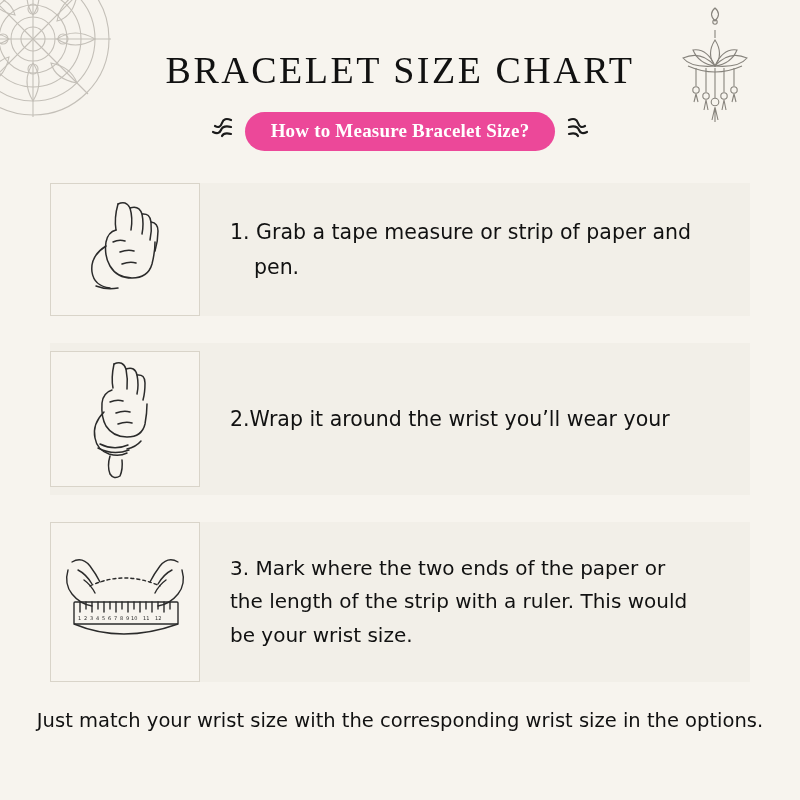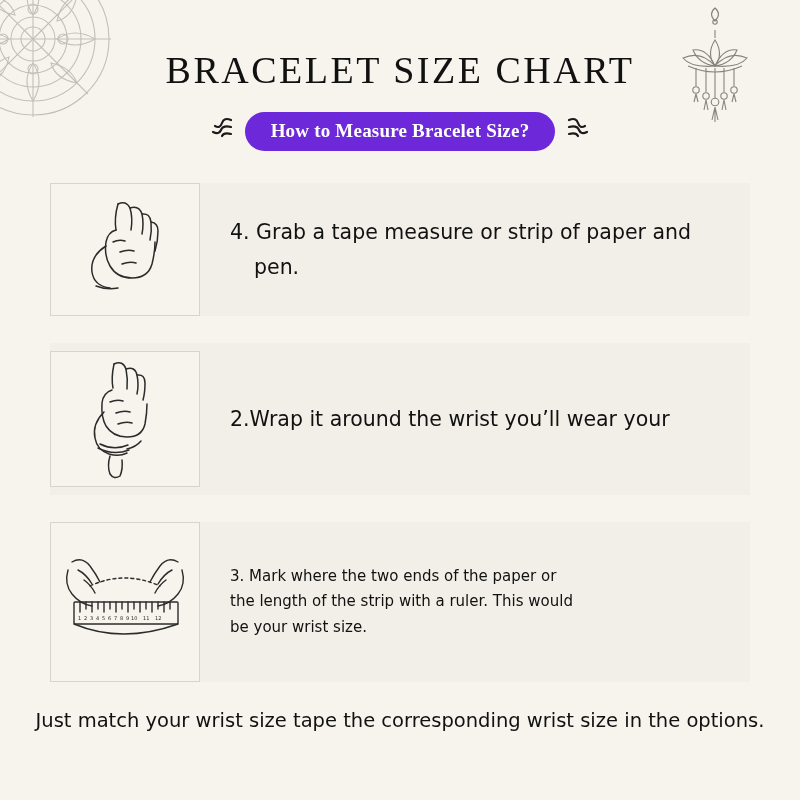--- a/index.html
+++ b/index.html
@@ -52,21 +52,21 @@
   }
   .flourish {
     font-family: "Liberation Serif", serif;
     font-size: 26px;
     color: #1a1a1a;
     line-height: 1;
     transform: translateY(-2px);
   }
   .flourish.right { transform: translateY(-2px) scaleX(-1); }
   .subtitle-pill {
-    background: #6d28d9;
+    background: #ec4899;
     color: #ffffff;
     font-family: "Liberation Serif", serif;
     font-weight: bold;
     font-size: 19px;
     padding: 8px 26px 9px 26px;
     border-radius: 20px;
     letter-spacing: 0.2px;
     white-space: nowrap;
   }
 
@@ -100,21 +100,21 @@
     flex: 1;
     display: flex;
     align-items: center;
     padding: 0 16px 0 30px;
     font-size: 20.5px;
     line-height: 1.68;
     color: #111111;
     font-family: "DejaVu Sans", sans-serif;
   }
   .step-text span { display: block; }
-  .step.s3 .step-text { font-size: 15px; }
+  .step.s3 .step-text { font-size: 20px; }
 
   
   .footer-note {
     text-align: center;
     font-size: 19.5px;
     color: #111111;
     font-family: "DejaVu Sans", sans-serif;
     margin-top: 8px;
     padding: 0 24px;
   }
@@ -235,21 +235,21 @@
             <path d="M50 62 q8 -3 14 -1"></path>
             <path d="M52 74 q8 -3 14 -1"></path>
             <path d="M36 56 q-16 10 -14 26 q2 14 18 16"></path>
             <path d="M26 96 q10 4 22 2"></path>
           </g>
         </svg>
       </span>
     </div>
     <div class="step-text">
       <div>
-        <span>4. Grab a tape measure or strip of paper and</span>
+        <span>1. Grab a tape measure or strip of paper and</span>
         <span style="padding-left:24px">pen.</span>
       </div>
     </div>
   </div>
 
   <div class="step s2">
     <div class="step-figure">
       <span>
         <svg width="110" height="130" viewBox="0 0 110 130">
           <g stroke="#2b2b2b" fill="none" stroke-width="1.5" stroke-linecap="round" stroke-linejoin="round">
@@ -319,13 +319,13 @@
     <div class="step-text">
       <div>
         <span>3. Mark where the two ends of the paper or</span>
         <span>the length of the strip with a ruler. This would</span>
         <span>be your wrist size.</span>
       </div>
     </div>
   </div>
 </div>
 
-<div class="footer-note">Just match your wrist size tape the corresponding wrist size in the options.</div>
+<div class="footer-note">Just match your wrist size with the corresponding wrist size in the options.</div>
 
 </body></html>

